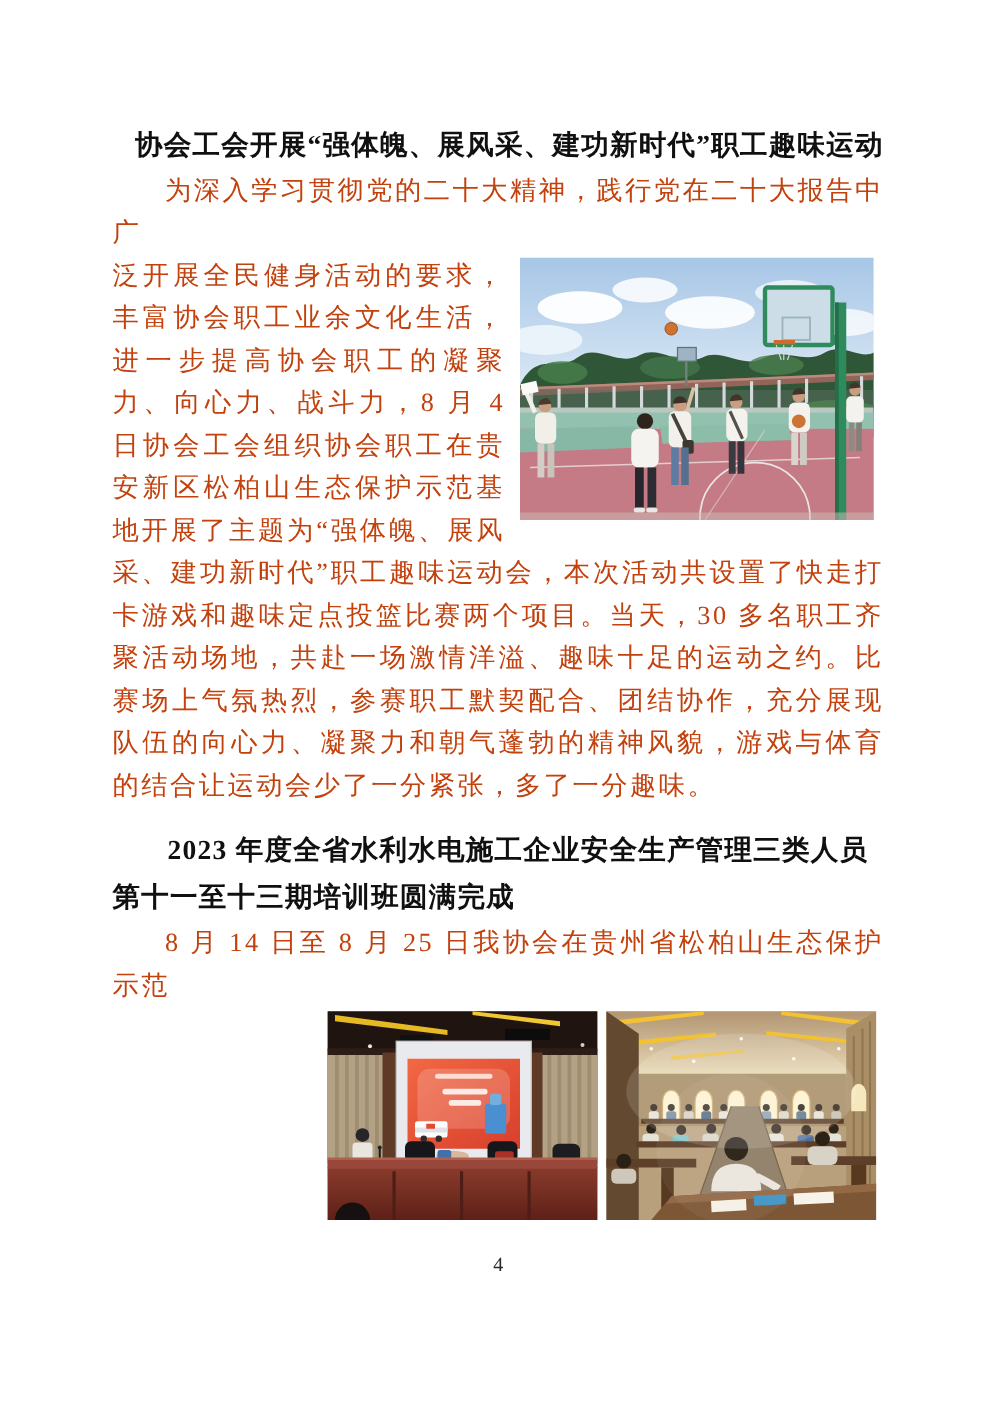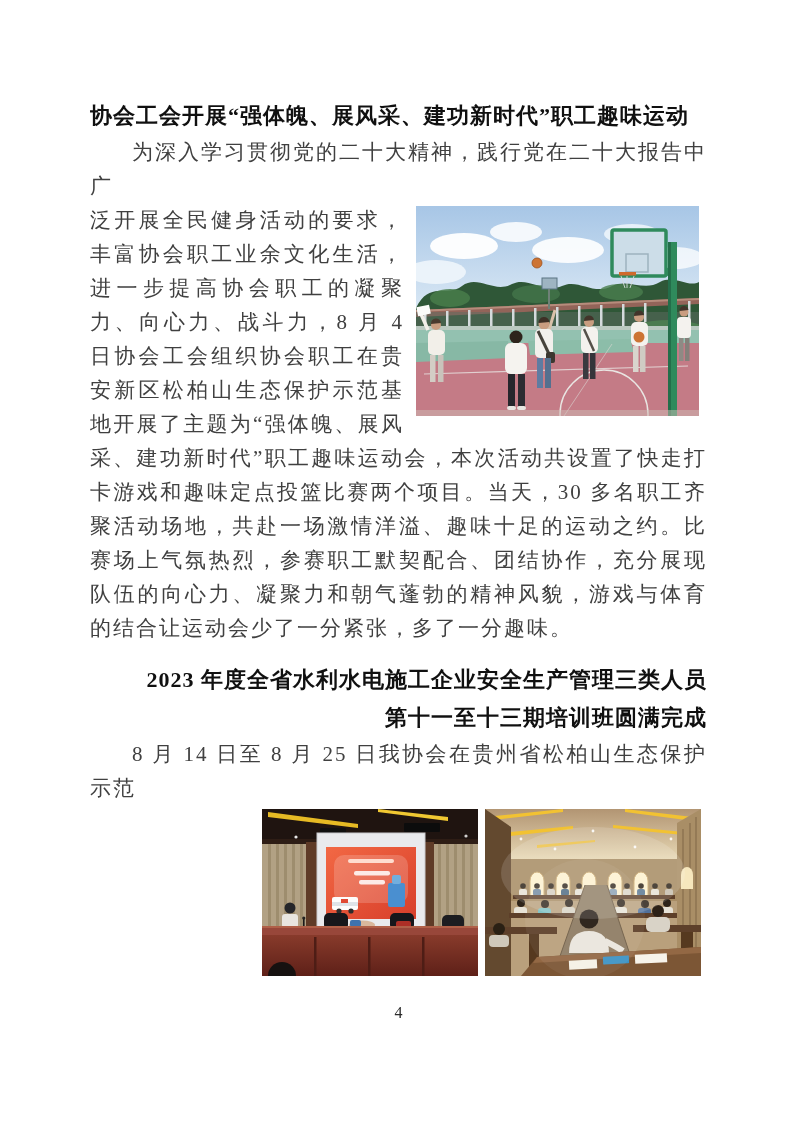--- a/index.html
+++ b/index.html
@@ -11,25 +11,25 @@
     background:#ffffff;
     font-family:"Liberation Serif","DejaVu Serif",serif;
     color:#3b3b3b;
     padding:97px 86px 0 90px;
     overflow:hidden;
   }
   .h-title {
     font-size:22px; font-weight:700; color:#101010;
     line-height:38px; letter-spacing:1px;
   }
-  .h-center { text-align:left; }
-  .h-indent { text-indent:2em; margin-top:16px;text-align:right; }
+  .h-center { text-align:right; }
+  .h-indent { text-indent:2em; margin-top:16px; }
   .para {
     font-size:21px; line-height:34px; letter-spacing:2px;
-    text-align:justify; color:#404040;
+    text-align:justify; color:#c2410c;
   }
   .indent { text-indent:2em; }
   .photo-right { float:right; margin:3px 8px 10px 12px; }
   .photo-pair { float:right; width:439px; height:167px; margin:4px 6px 8px 6px; display:flex; gap:7px; }
   svg { display:block; }
   .pagenum { clear:both; text-align:center; font-size:16px; color:#2b2b2b; padding-top:20px; letter-spacing:0; }
 </style>
 </head>
 <body>
 

